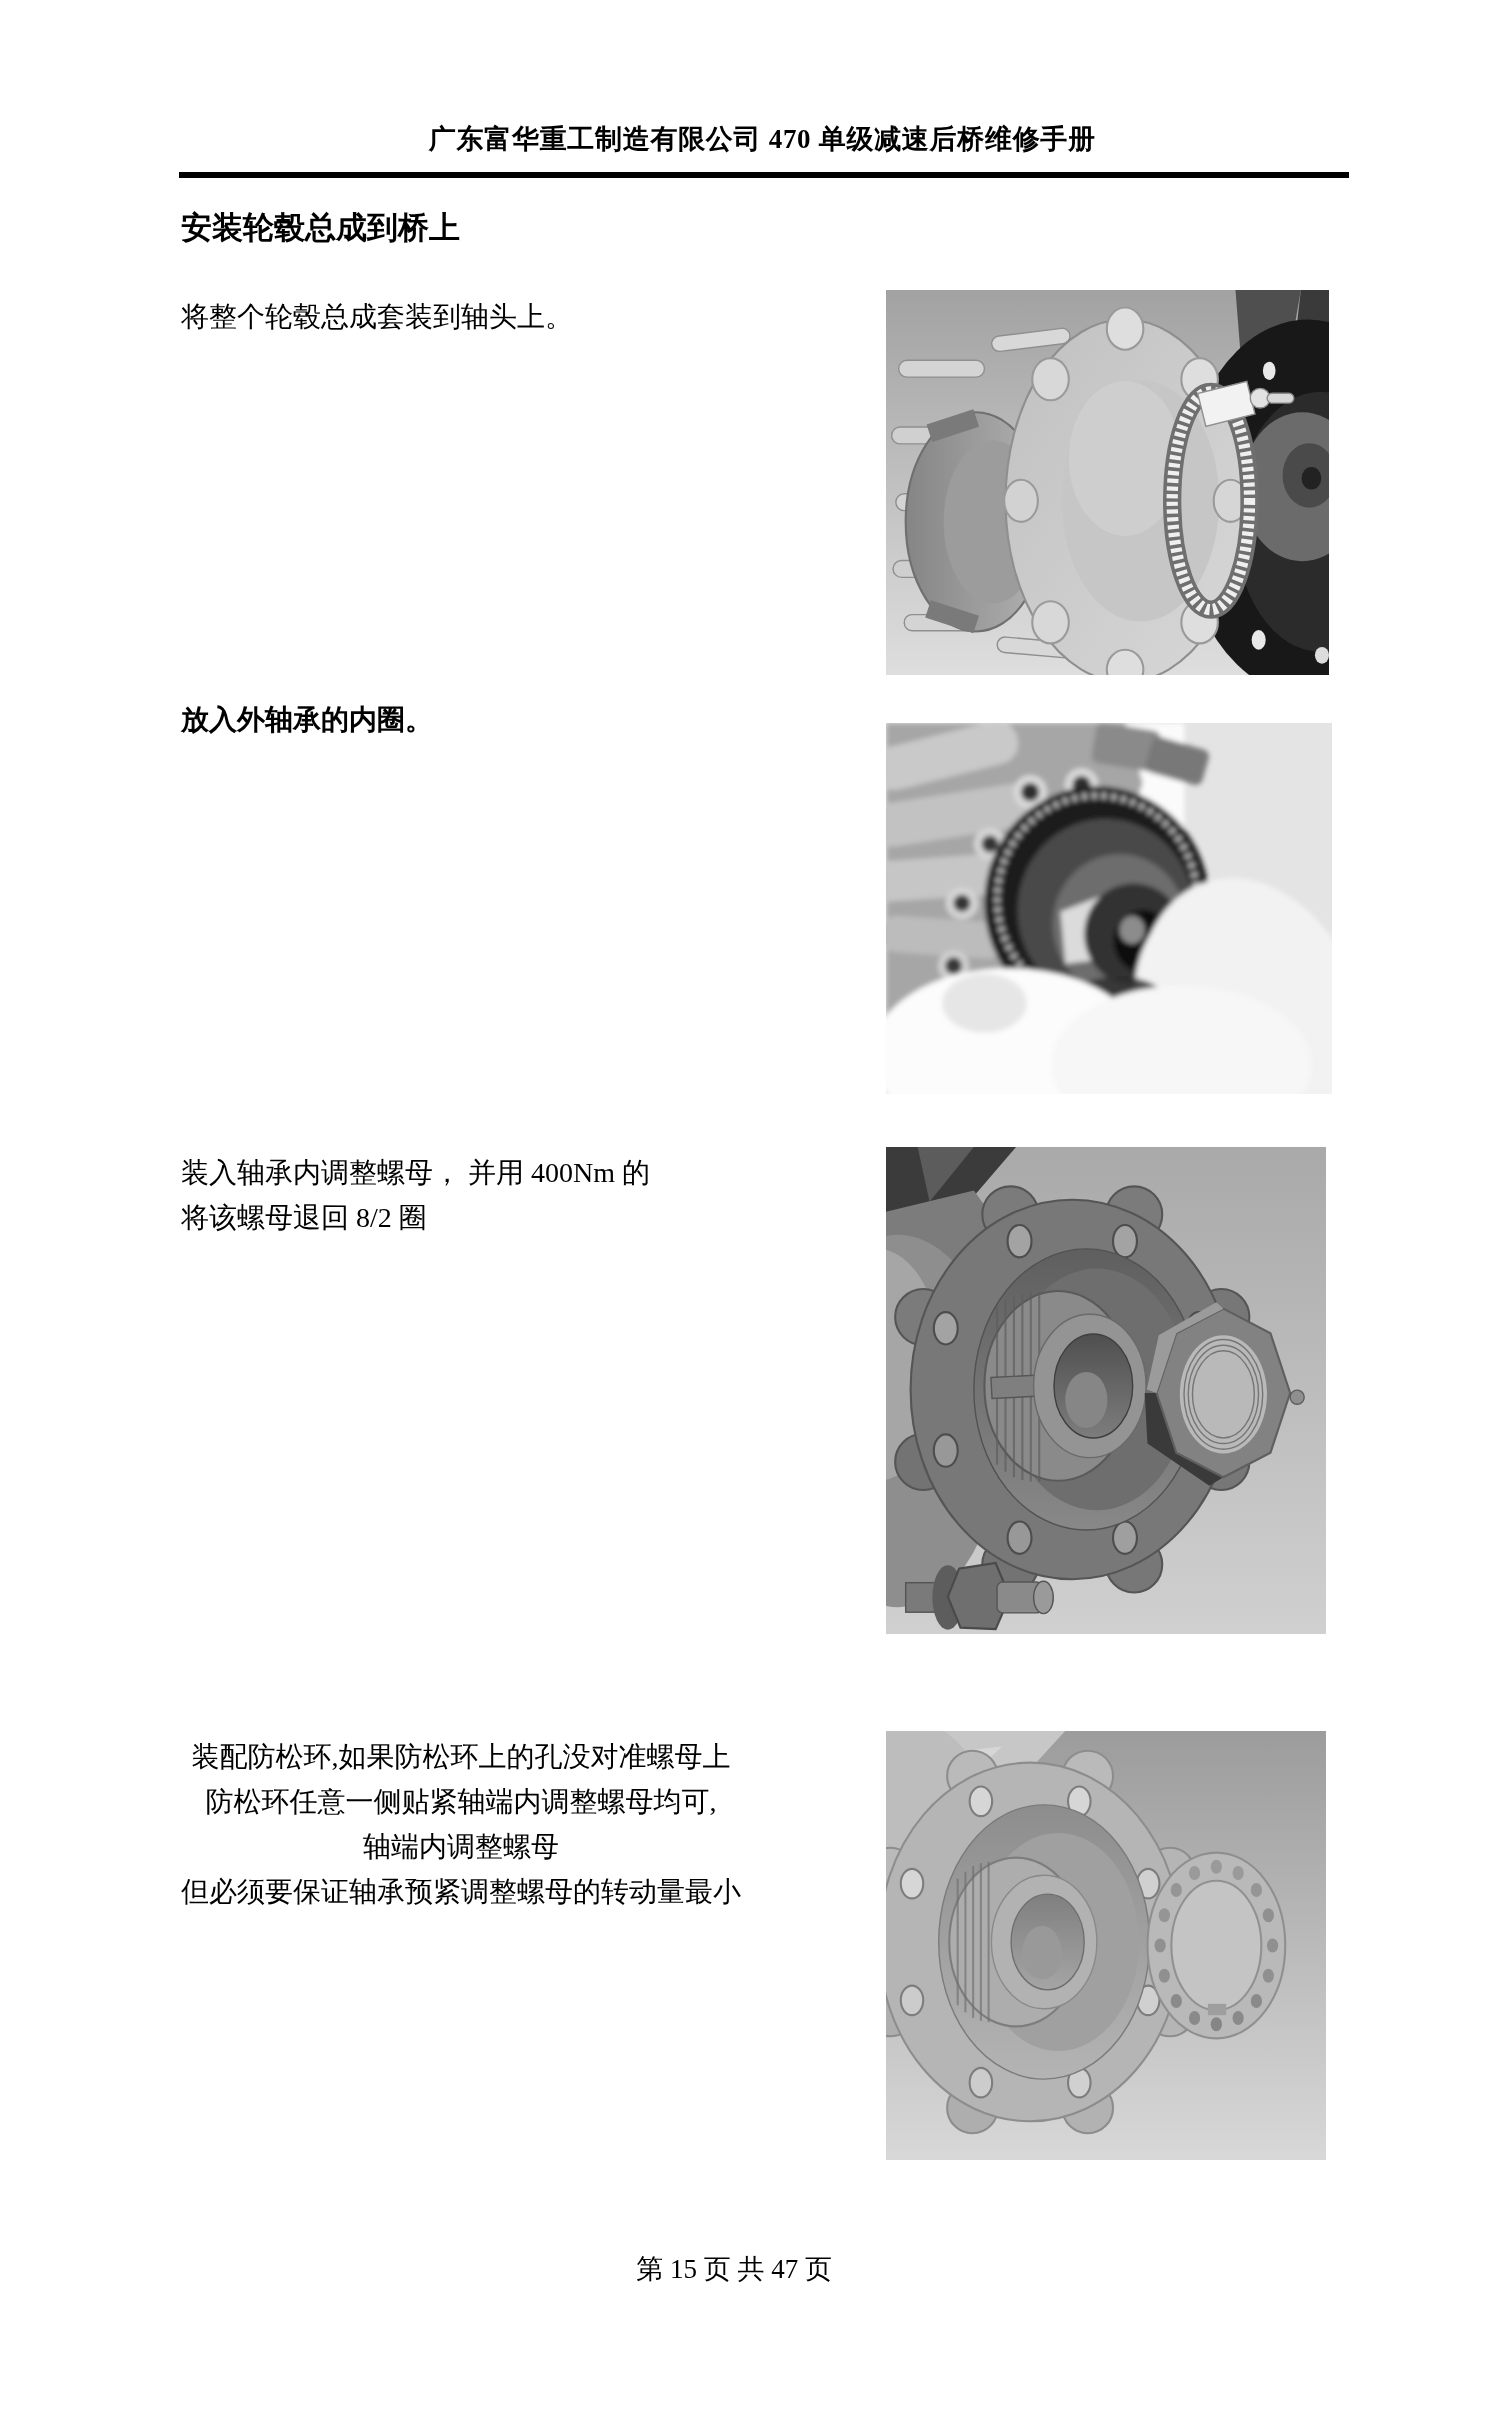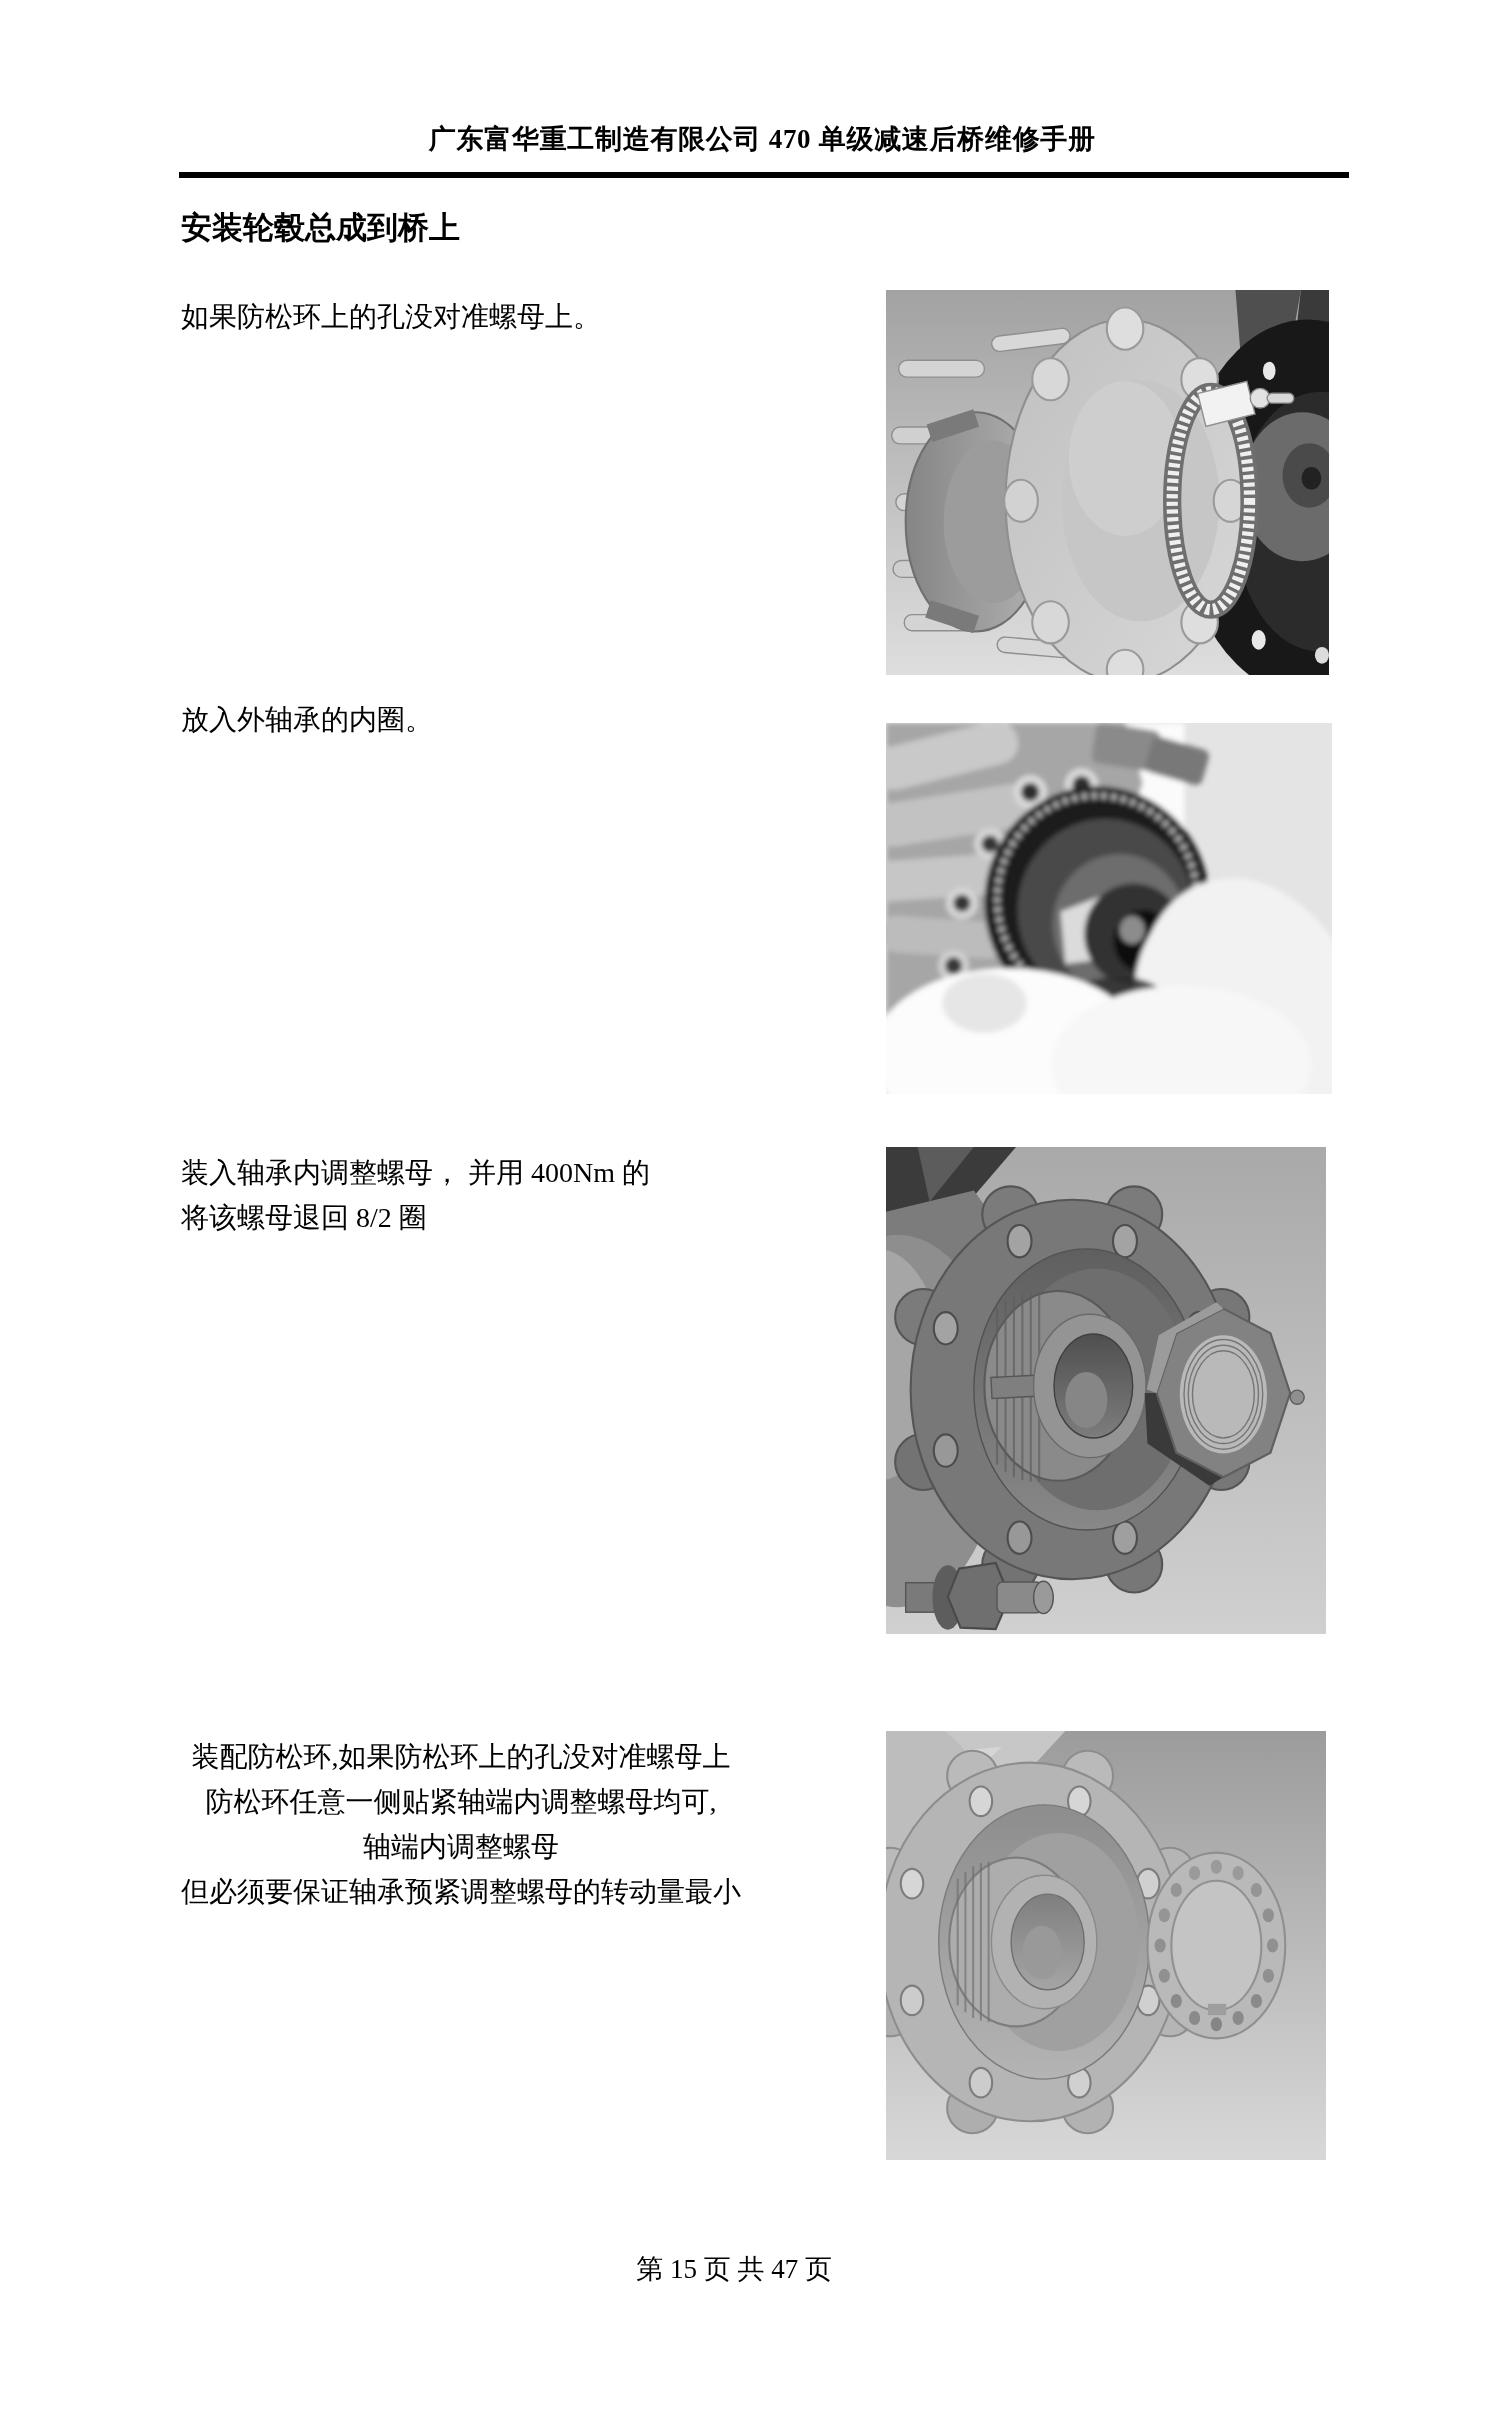--- a/index.html
+++ b/index.html
@@ -71,21 +71,21 @@
 </head>
 <body>
 
 <div class="page">
 
   <div class="header-title">广东富华重工制造有限公司 470 单级减速后桥维修手册</div>
   <div class="header-rule"></div>
 
   <div class="section-heading">安装轮毂总成到桥上</div>
 
-  <div class="step-text" style="top:296px;">如果防松环上的孔没对准螺母上。</div>
+  <div class="step-text" style="top:296px;">将整个轮毂总成套装到轴头上。</div>
 
   <div class="figure" id="figure1">
     <svg viewBox="0 0 630 548" preserveAspectRatio="none">
       <defs>
         <linearGradient id="f1bg" x1="0" y1="0" x2="0" y2="1">
           <stop offset="0" stop-color="#a2a2a2"></stop>
             <stop offset="1" stop-color="#dedede"></stop>
         </linearGradient>
         <linearGradient id="f1cap" x1="0" y1="0" x2="1" y2="0">
           <stop offset="0" stop-color="#858585"></stop>
@@ -149,21 +149,21 @@
       </g>
 
       <g>
         <rect x="448" y="138" width="72" height="48" fill="#f2f2f2" stroke="#8f8f8f" stroke-width="2" transform="rotate(-14 484 162)"></rect>
         <circle cx="532" cy="154" r="14" fill="#e2e2e2" stroke="#8a8a8a" stroke-width="2"></circle>
         <rect x="542" y="147" width="38" height="14" rx="7" fill="#d8d8d8" stroke="#8a8a8a" stroke-width="2"></rect>
       </g>
     </svg>
   </div>
 
-  <div class="step-text" style="top:699px;">放入外轴承的内圈。</div>
+  <div class="step-text" style="top:699px;font-weight:bold;">放入外轴承的内圈。</div>
 
   <div class="figure" id="figure2">
     <svg viewBox="0 0 634 527" preserveAspectRatio="none">
       <defs>
         <filter id="f2blur" x="-10%" y="-10%" width="120%" height="120%">
           <feGaussianBlur stdDeviation="3.5"></feGaussianBlur>
         </filter>
       </defs>
       <rect x="0" y="0" width="634" height="527" fill="#e4e4e4"></rect>
       <g filter="url(#f2blur)">

